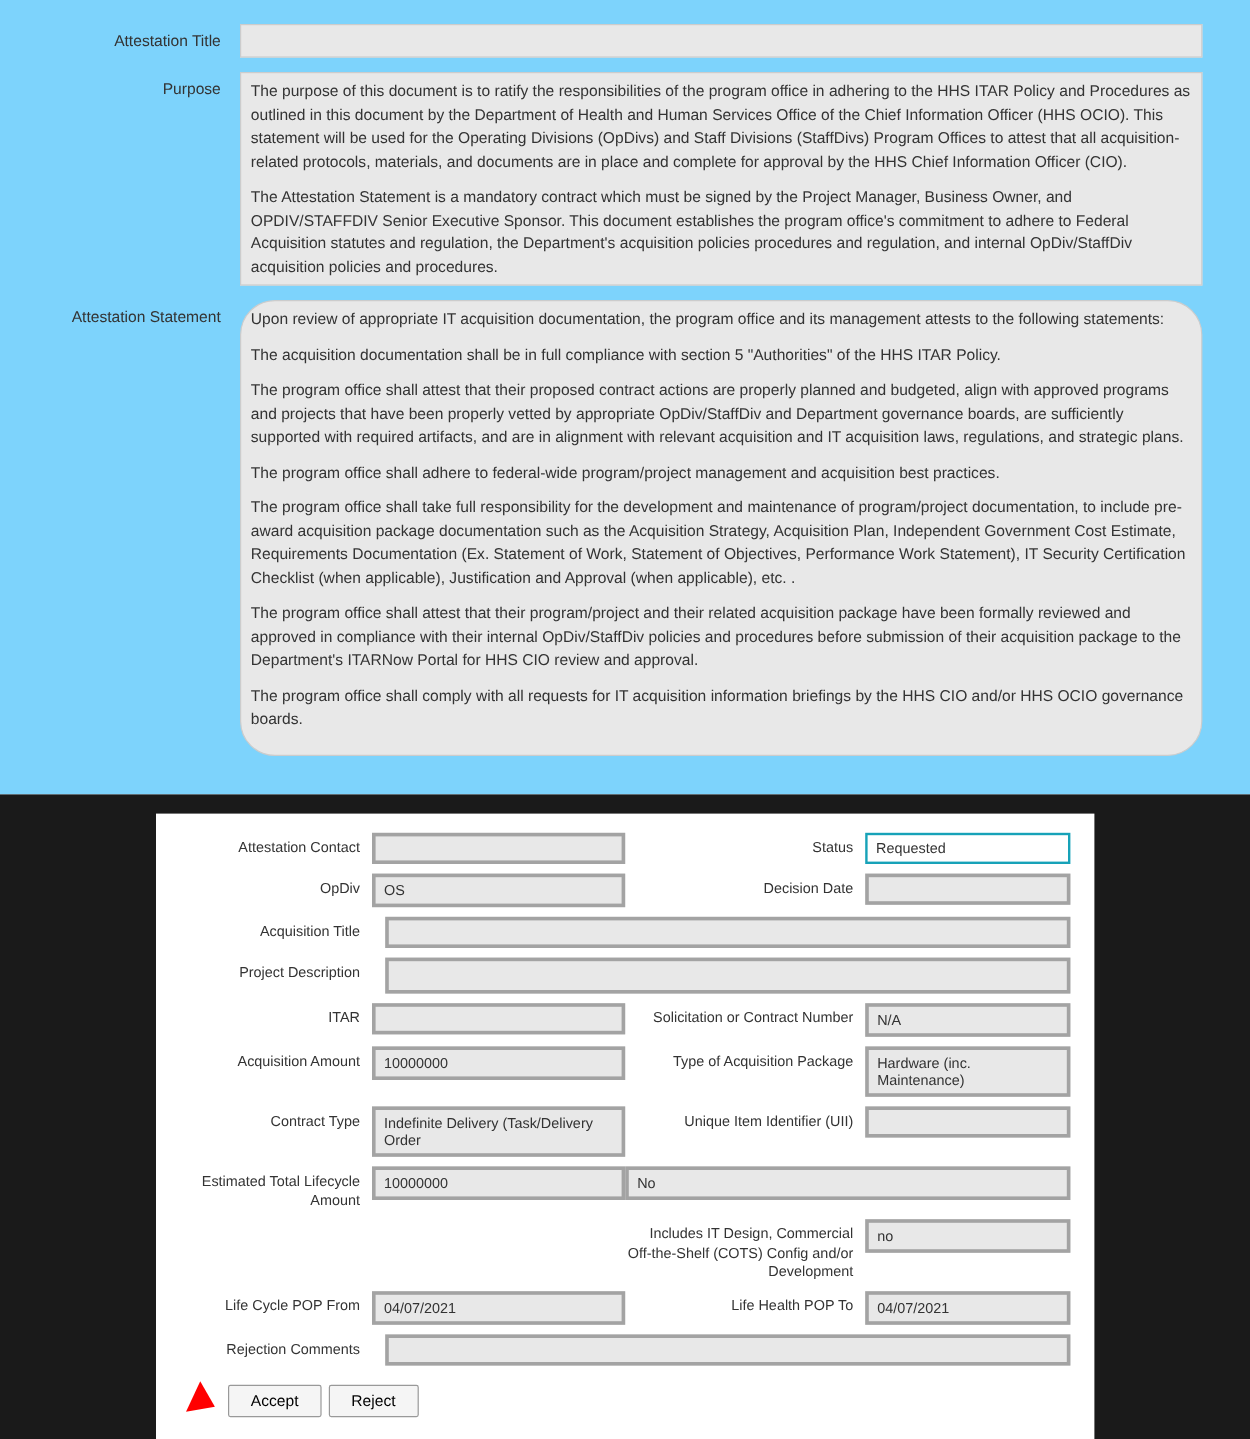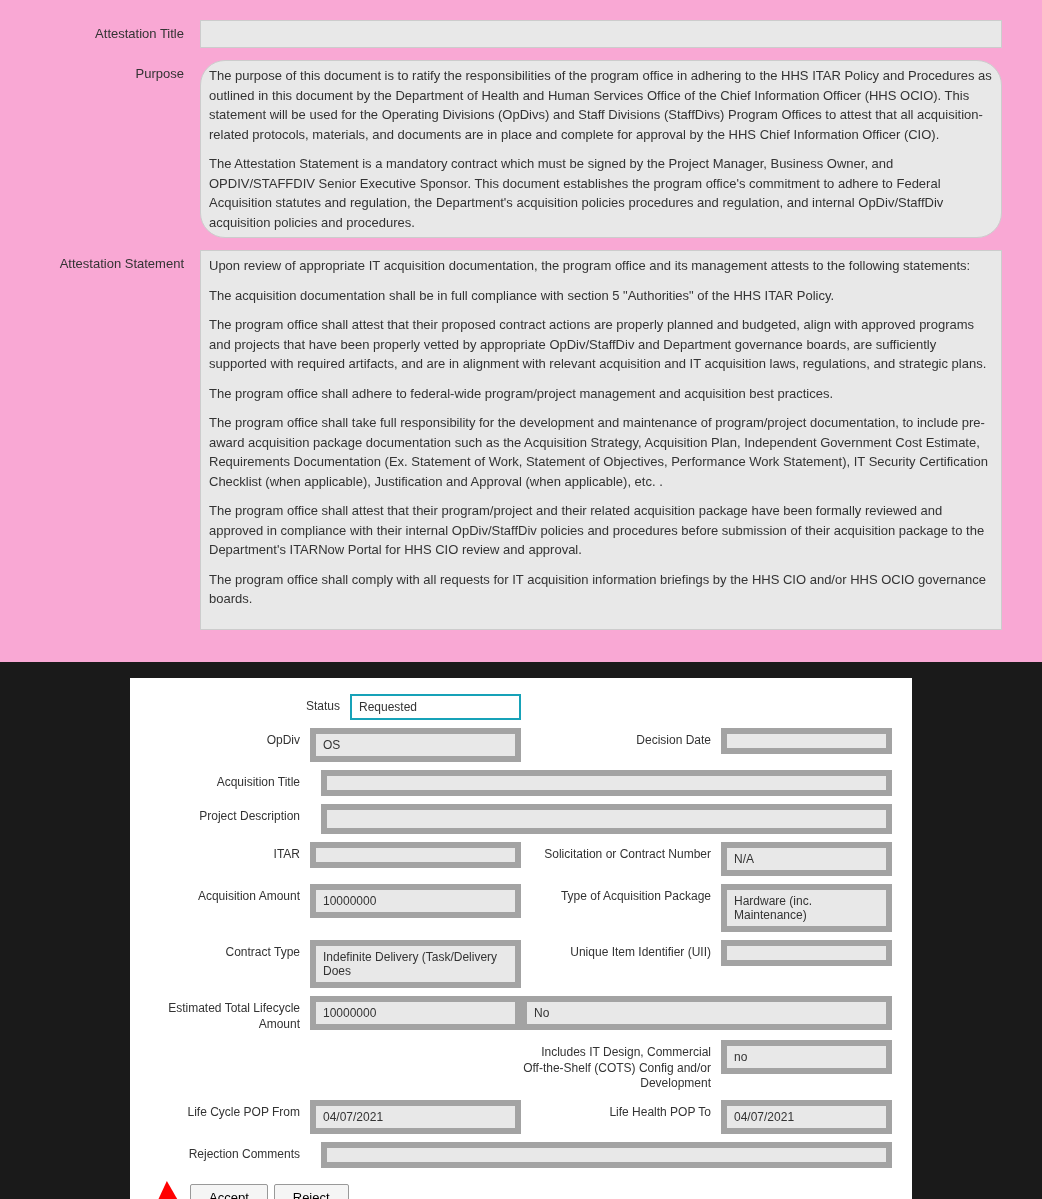--- a/index.html
+++ b/index.html
@@ -13,21 +13,21 @@
     .page-wrapper {
       background: #fff;
       width: 1042px;
       min-height: 1199px;
       margin: 0 auto;
       position: relative;
     }
 
     
     .top-section {
-      background: #f9a8d4;
+      background: #7dd3fc;
       padding: 20px 40px 20px 40px;
     }
 
     .form-row {
       display: flex;
       align-items: flex-start;
       margin-bottom: 12px;
     }
 
     .form-label {
@@ -47,28 +47,28 @@
       border: 1px solid #ccc;
       padding: 5px 8px;
       font-size: 13px;
       min-height: 28px;
       color: #333;
     }
 
     .form-value.text-area-like {
       min-height: 120px;
       line-height: 1.5;
-      border-radius: 25px;
     }
 
     .form-value.scrollable {
       min-height: 380px;
       overflow-y: auto;
       line-height: 1.5;
       position: relative;
+      border-radius: 29px;
     }
 
     .form-value p {
       margin-bottom: 10px;
     }
 
     .form-value p:last-child {
       margin-bottom: 0;
     }
 
@@ -130,21 +130,21 @@
     }
 
     .field-label.right {
       width: 200px;
       min-width: 200px;
     }
 
     .field-input {
       flex: 1;
       background: #e8e8e8;
-      border: 6px solid #a3a3a3;
+      border: 3px solid #a3a3a3;
       padding: 4px 7px;
       font-size: 12px;
       min-height: 26px;
       color: #333;
     }
 
     .field-input.highlighted {
       border: 2px solid #17a2b8;
       background: #fff;
     }
@@ -234,20 +234,24 @@
         <p>The program office shall comply with all requests for IT acquisition information briefings by the HHS CIO and/or HHS OCIO governance boards.</p>
       </div>
     </div>
 
   </div>
 
   <div class="bottom-section">
     <div class="inner-form">
 
       <div class="two-col-row">
+        <div class="left-col">
+          <div class="field-label left">Attestation Contact</div>
+          <div class="field-input"></div>
+        </div>
         <div class="right-col">
           <div class="field-label right">Status</div>
           <div class="field-input highlighted">Requested</div>
         </div>
       </div>
 
       <div class="two-col-row">
         <div class="left-col">
           <div class="field-label left">OpDiv</div>
           <div class="field-input">OS</div>
@@ -286,21 +290,21 @@
         </div>
         <div class="right-col">
           <div class="field-label right">Type of Acquisition Package</div>
           <div class="field-input">Hardware (inc. Maintenance)</div>
         </div>
       </div>
 
       <div class="two-col-row">
         <div class="left-col">
           <div class="field-label left">Contract Type</div>
-          <div class="field-input">Indefinite Delivery (Task/Delivery Does</div>
+          <div class="field-input">Indefinite Delivery (Task/Delivery Order</div>
         </div>
         <div class="right-col">
           <div class="field-label right">Unique Item Identifier (UII)</div>
           <div class="field-input"></div>
         </div>
       </div>
 
       <div class="two-col-row">
         <div class="left-col">
           <div class="field-label left" style="white-space:normal; line-height:1.3;">Estimated Total Lifecycle Amount</div>

